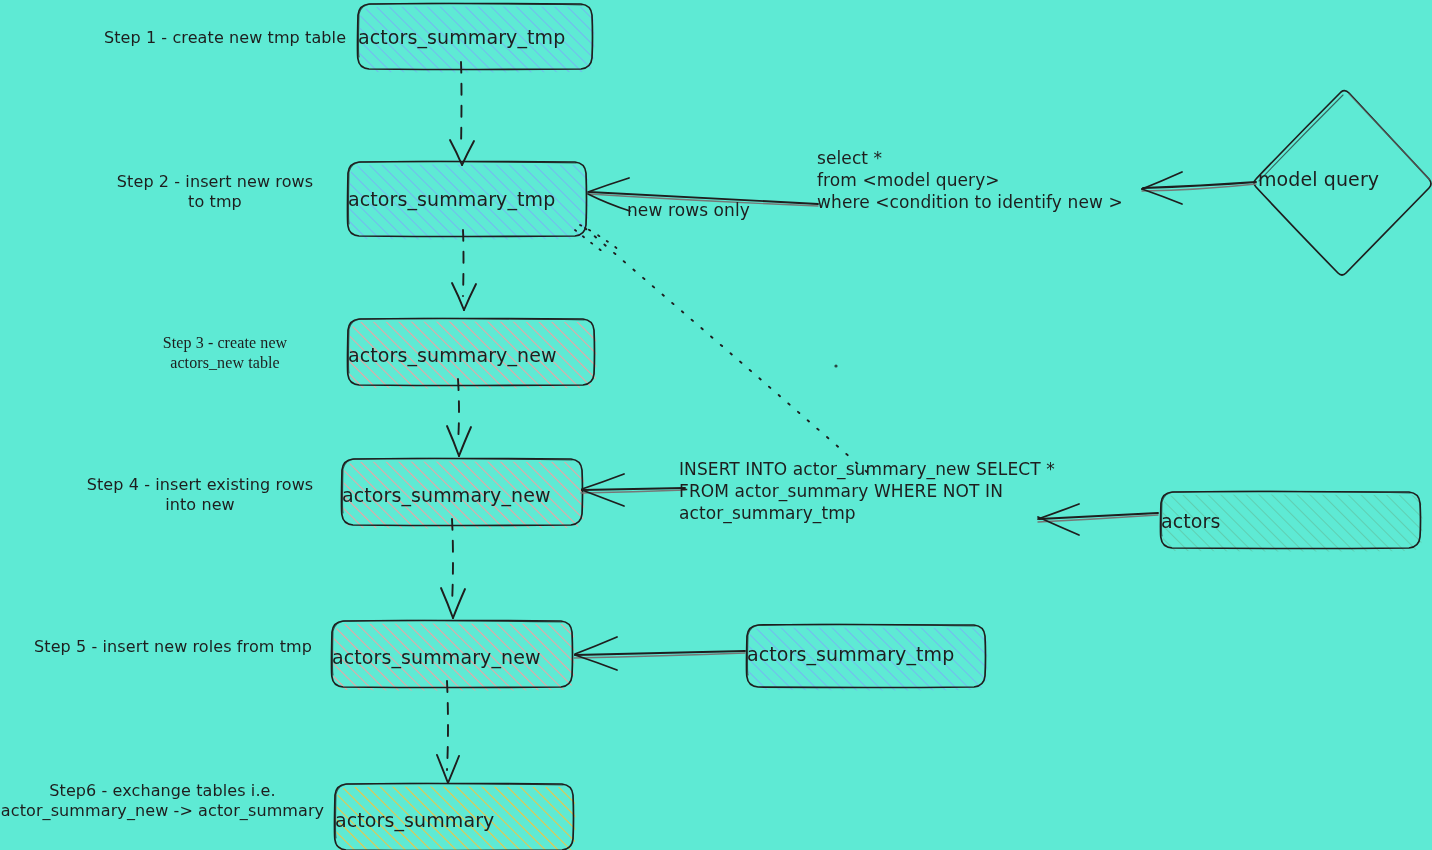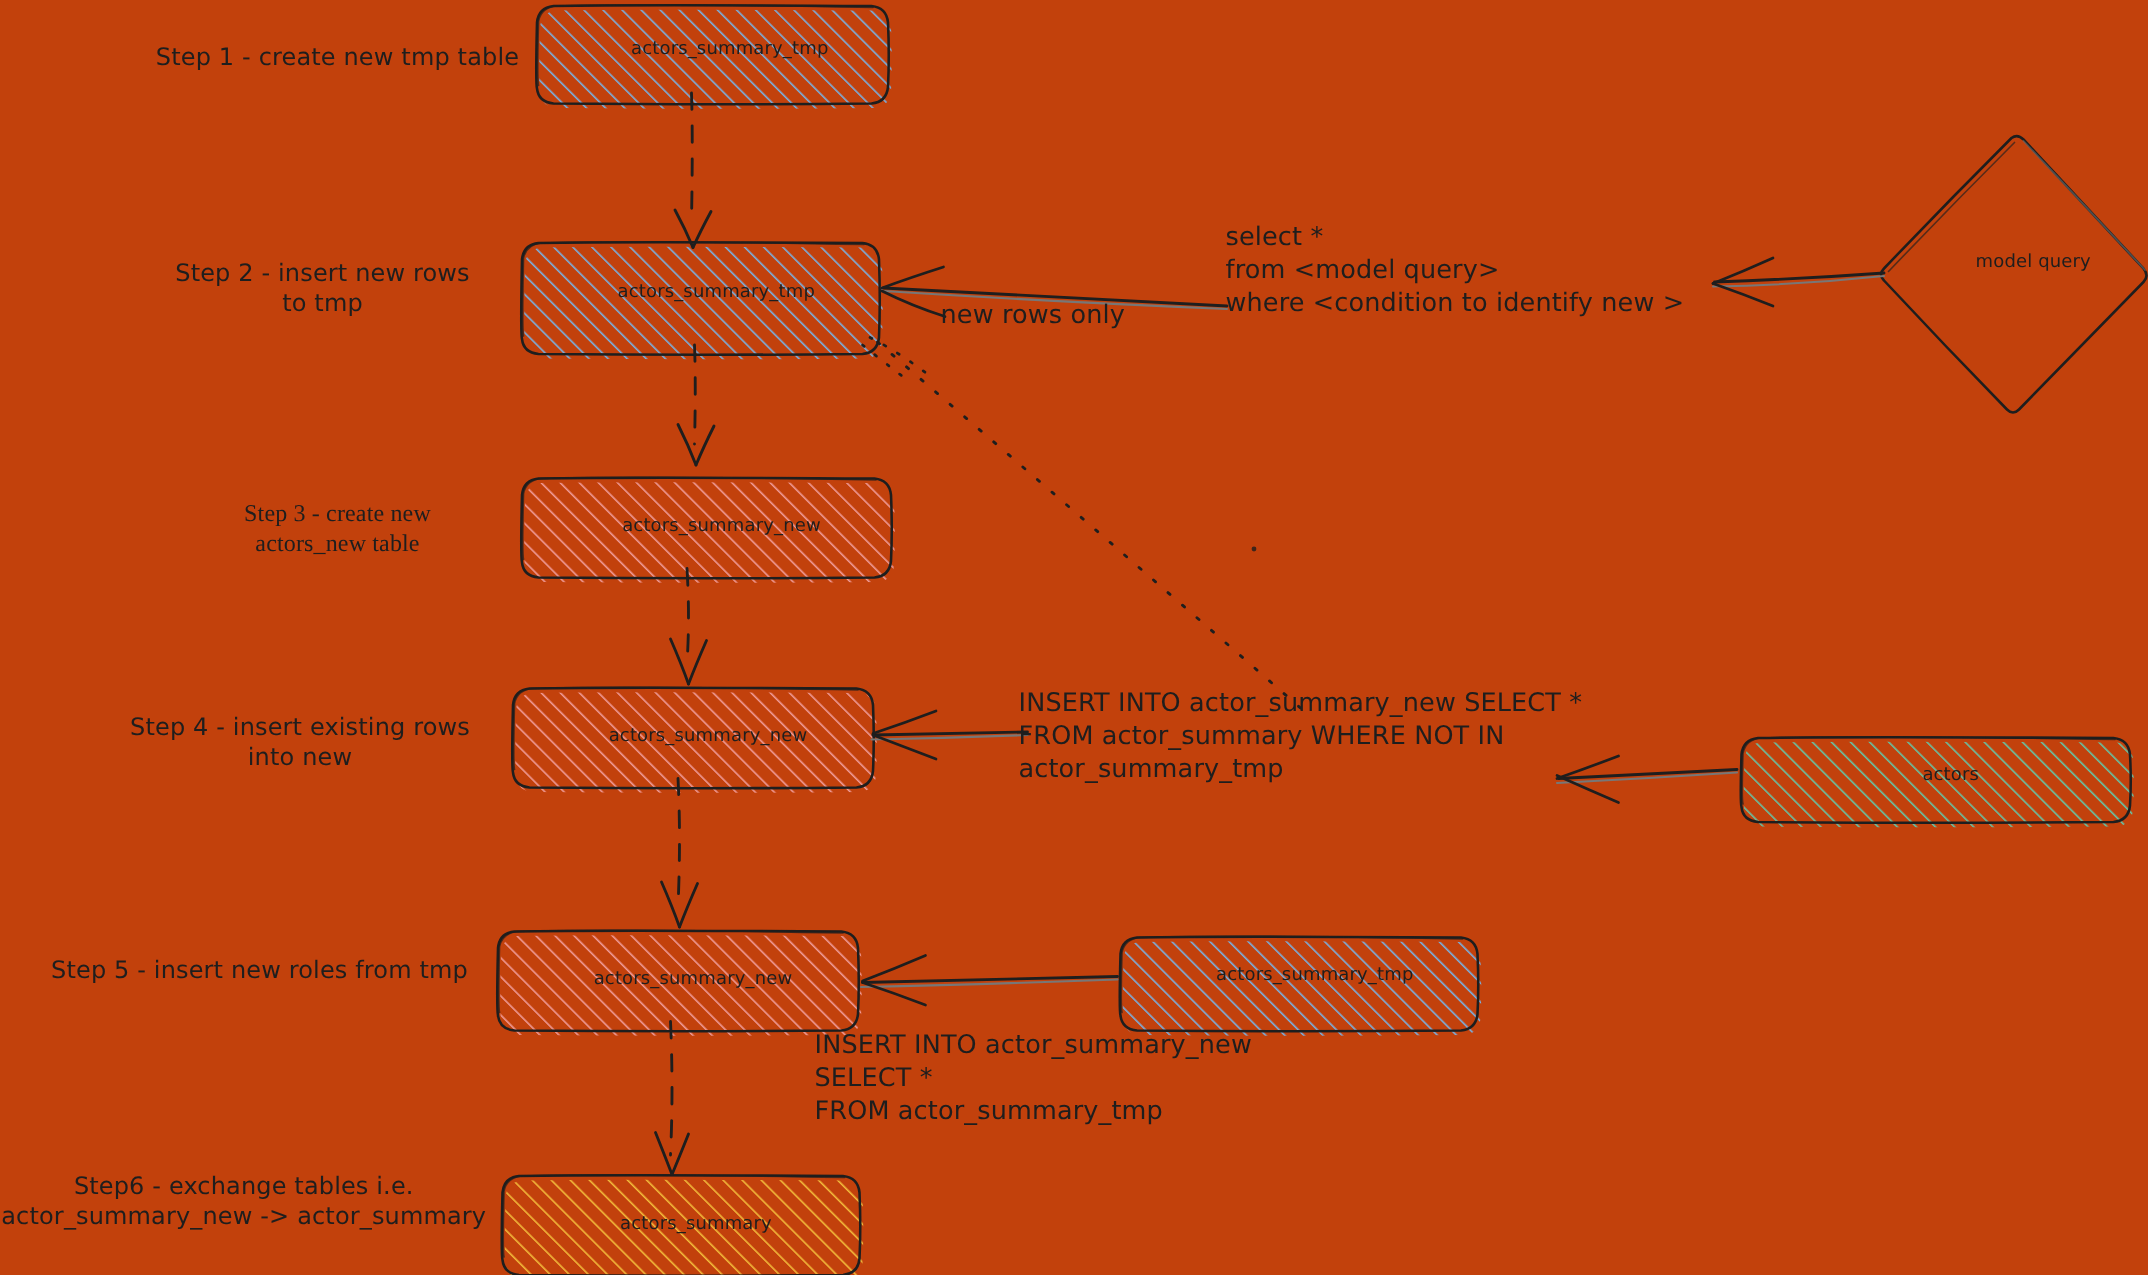--- a/index.html
+++ b/index.html
@@ -4,42 +4,41 @@
 <style>
   html, body {
     margin: 0;
     padding: 0;
     background: #ffffff;
   }
   #canvas {
     position: relative;
     width: 1432px;
     height: 850px;
-    background: #c2410c;
+    background: #5eead4;
     overflow: hidden;
     font-family: "DejaVu Sans", "Liberation Sans", sans-serif;
   }
   #svg-layer {
     position: absolute;
     inset: 0;
     width: 1432px;
     height: 850px;
   }
   .node-label, .edge-label, .step-label {
     position: absolute;
     color: #1e1e1e;
     white-space: pre;
     line-height: 1.28;
     pointer-events: none;
   }
   .node-label {
-    font-size: 12px;
+    font-size: 19px;
     letter-spacing: .1px;
-    text-align: center;
-    margin-left: 10px;
+    text-align: left;
   }
   .step-label {
     font-size: 16px;
     text-align: center;
     letter-spacing: .1px;
   }
   .edge-label {
     font-size: 17px;
     text-align: left;
     letter-spacing: .1px;
@@ -234,17 +233,14 @@
   <div class="edge-label" style="left:627px; top:200px; width:136px;">new rows only</div>
 
   <div class="edge-label" style="left:817px; top:148px; width:280px;">select *
 from &lt;model query&gt;
 where &lt;condition to identify new &gt;</div>
 
   <div class="edge-label mono-ish" style="left:679px; top:459px; width:358px;">INSERT INTO actor_summary_new SELECT *
 FROM actor_summary WHERE NOT IN
 actor_summary_tmp</div>
 
-  <div class="edge-label mono-ish" style="left:543px; top:687px; width:290px;">INSERT INTO actor_summary_new
-SELECT *
-FROM actor_summary_tmp</div>
 
 </div>
 
 </body></html>

